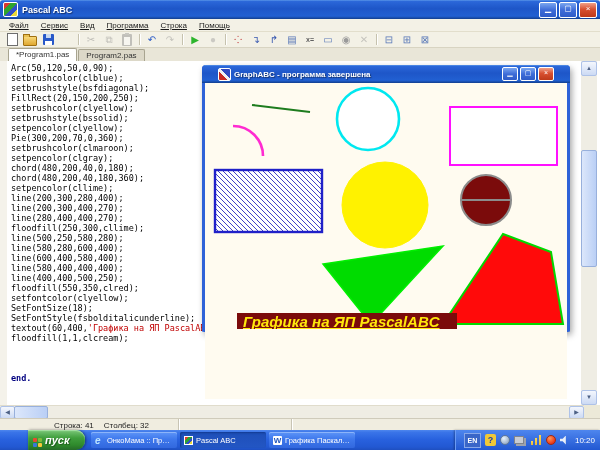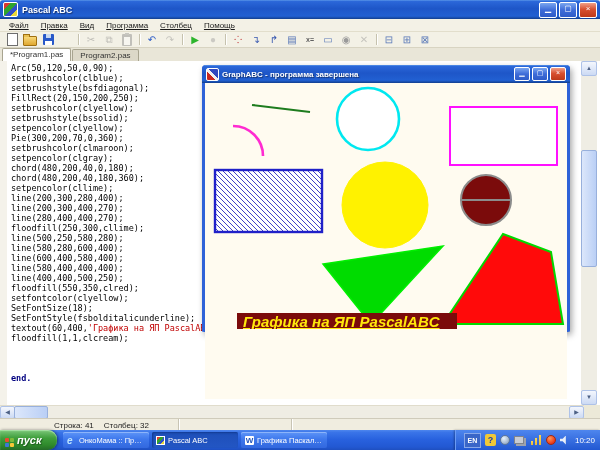--- a/index.html
+++ b/index.html
@@ -38,21 +38,21 @@
     background:#E8C050;border:1px solid #A07010;border-bottom:none;}
   .ic-floppy{width:11px;height:11px;background:#2858C8;border-radius:1px;position:relative;}
   .ic-floppy::before{content:"";position:absolute;top:0;left:3px;width:5px;height:4px;background:#C8D8F0;}
   .ic-floppy::after{content:"";position:absolute;bottom:0;left:2px;width:7px;height:4px;background:#fff;}
   .ic-floppy2{box-shadow:2px 2px 0 #8FA8D8;}
   .ic-paste{width:10px;height:12px;background:#B07030;border-radius:1px;position:relative;}
   .ic-paste::before{content:"";position:absolute;left:3px;top:-1px;width:4px;height:2px;background:#8A8A8A;}
   .ic-paste::after{content:"";position:absolute;left:2px;top:3px;width:6px;height:8px;background:#fff;}
 
   #tabbar{position:absolute;left:0;top:48px;right:0;height:13px;background:#E9E6D8;
-    border-bottom:5px solid #4d7c0f;display:flex;align-items:flex-end;padding-left:2px;font-size:8px;}
+    border-bottom:5px solid #4d7c0f;display:flex;align-items:flex-end;padding-left:8px;font-size:8px;}
   .tab{height:11px;line-height:11px;padding:0 7px;border:1px solid #A8A490;border-bottom:none;
     border-radius:2px 2px 0 0;background:#DCD8C8;color:#333;margin-right:1px;}
   .tab.active{background:#fff;height:12px;line-height:12px;}
 
   
   #editor{position:absolute;left:0;top:61px;width:600px;height:344px;background:#fff;}
   #editor::before{content:"";position:absolute;left:0;top:0;bottom:0;width:7px;background:#F4F2EA;}
   #code{position:absolute;left:11px;top:2px;font-family:"DejaVu Sans Mono",monospace;
     font-size:8.5px;line-height:10px;color:#000;white-space:pre;}
   .cl{height:10px;}
@@ -71,33 +71,33 @@
   
   #statusbar{position:absolute;left:0;top:418px;right:0;height:12px;background:#F0EDE0;
     border-top:1px solid #CFCBBB;display:flex;font-size:8px;color:#222;padding-left:48px;}
   .spanel{display:flex;align-items:center;gap:10px;padding:0 6px;border-right:1px solid #C8C4B4;box-shadow:1px 0 0 #fff;}
 
   
   #graphwin{position:absolute;left:202px;top:65px;width:368px;height:267px;z-index:10;
     border:3px solid #2E62D8;border-top:none;border-radius:4px 4px 2px 2px;
     box-shadow:2px 3px 6px rgba(0,0,0,.35);background:#FFFBF0;box-sizing:border-box;}
   #gtitlebar{position:absolute;left:-3px;top:0;right:-3px;height:18px;display:flex;align-items:center;
-    padding:0 4px;border-radius:4px 4px 0 0;box-sizing:border-box;}
+    padding:0 16px;border-radius:4px 4px 0 0;box-sizing:border-box;}
   .gicon{width:11px;height:11px;margin-right:3px;border:1px solid #fff;border-radius:2px;
     background:linear-gradient(45deg,#C82820 38%,#F0F0F0 38% 58%,#3048C0 58%);}
   .gtitle-text{color:#fff;font-weight:bold;font-size:8px;text-shadow:1px 1px 1px #16336E;}
   .gbtns{margin-left:auto;display:flex;gap:2px;}
   .gbtn{width:14px;height:12px;border-radius:2px;border:1px solid #fff;color:#fff;font-size:7px;
     line-height:10px;text-align:center;background:linear-gradient(180deg,#7AA6F0,#3E6CD8 50%,#2F5CC8);}
   .gbtn.close{background:linear-gradient(180deg,#F0A088,#D85030 45%,#BE3A1A);}
   #gcanvas{position:absolute;left:0;top:18px;width:362px;height:316px;background:#FFFBF0;overflow:hidden;}
 
   
   #taskbar{position:absolute;left:0;top:430px;right:0;height:20px;display:flex;align-items:center;
-    background:linear-gradient(180deg,#4E86EE 0%,#3A74E8 12%,#2861DE 48%,#2258D2 85%,#1E4FC0 100%);}
+    background:linear-gradient(180deg,#4E86EE 0%,#3A74E8 12%,#2861DE 48%,#2258D2 85%,#1E4FC0 100%);padding-left:28px;}
   #startbtn{width:57px;height:20px;flex:none;border-radius:0 9px 9px 0;display:flex;align-items:center;
     gap:4px;padding-left:5px;box-sizing:border-box;color:#fff;font-weight:bold;font-style:italic;
     font-size:11px;text-shadow:1px 1px 1px #1E5A1E;
     background:linear-gradient(180deg,#7CC87A 0%,#3F9E3C 40%,#2F8A2C 75%,#256B28 100%);
     box-shadow:inset 0 1px 1px #A8E0A6,1px 0 3px rgba(0,0,0,.45);}
   .flag{width:4px;height:4px;background:#E84A30;border-radius:1px;flex:none;margin-right:4px;
     box-shadow:5px 0 0 #7CBB3C,0 5px 0 #3B78D8,5px 5px 0 #F8C838;}
   #tasks{display:flex;gap:3px;margin-left:6px;}
   .task{width:86px;height:16px;border-radius:2px;display:flex;align-items:center;gap:3px;
     padding:0 4px;box-sizing:border-box;color:#fff;font-size:7.5px;white-space:nowrap;overflow:hidden;
@@ -133,24 +133,24 @@
     <div class="title-text">Pascal ABC</div>
     <div class="win-btns">
       <div class="win-btn">▁</div>
       <div class="win-btn">▢</div>
       <div class="win-btn close">×</div>
     </div>
   </div>
 
   <div id="menubar">
       <div class="menu-item">Файл</div>
-      <div class="menu-item">Правка</div>
+      <div class="menu-item">Сервис</div>
       <div class="menu-item">Вид</div>
       <div class="menu-item">Программа</div>
-      <div class="menu-item">Столбец</div>
+      <div class="menu-item">Строка</div>
       <div class="menu-item">Помощь</div>
     </div>
 
   <div id="toolbar">
       <div class="tbtn">
         <div class="ic ic-page"></div>
       </div>
       <div class="tbtn">
         <div class="ic ic-folder"></div>
       </div>

